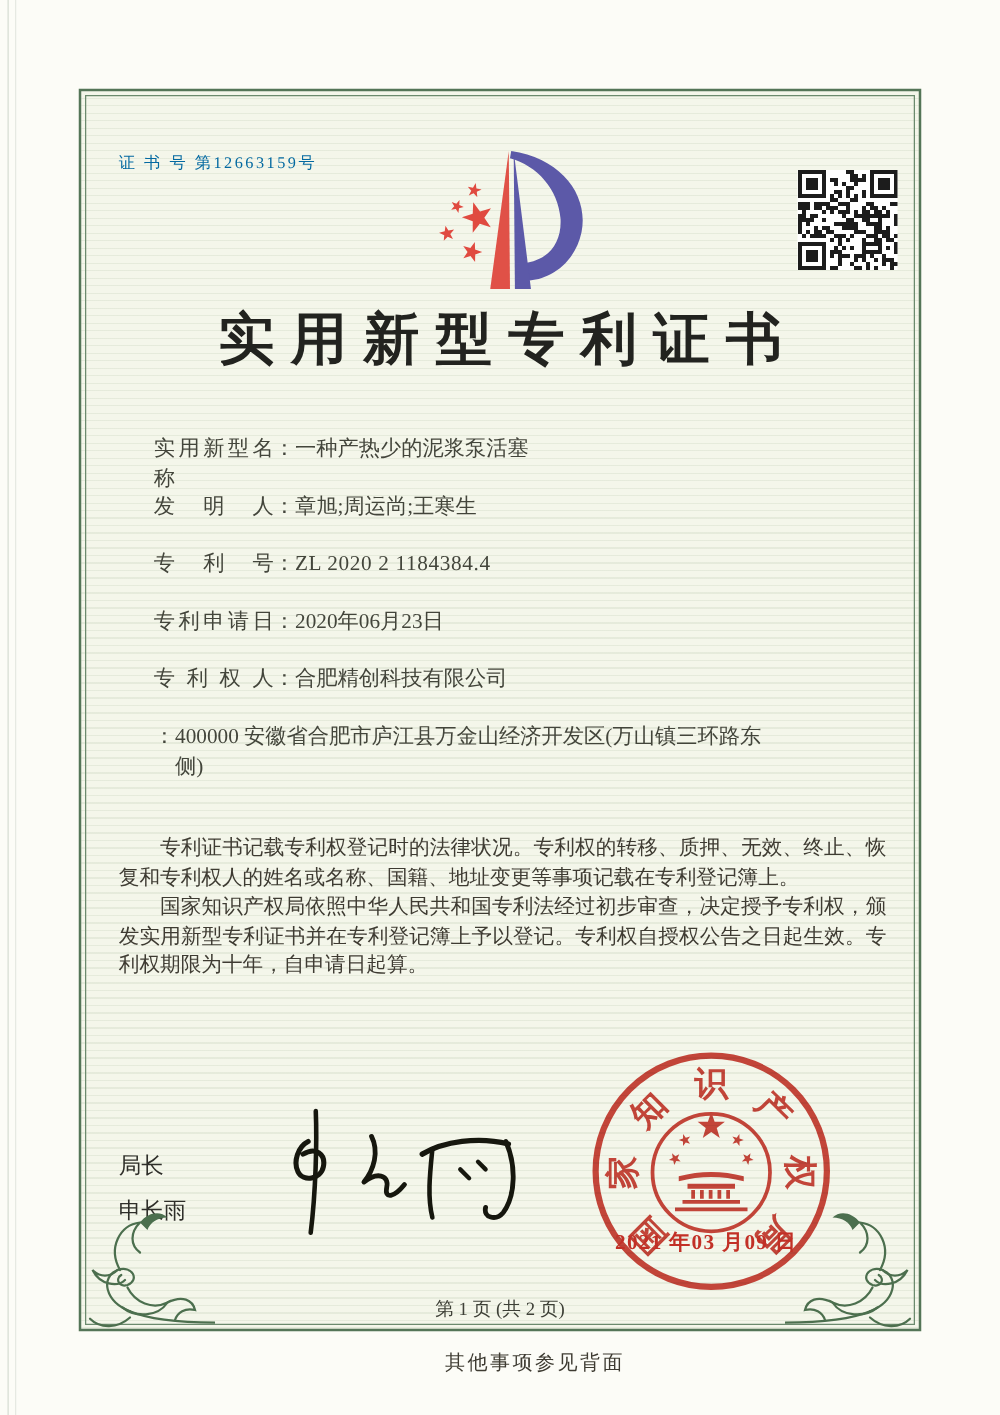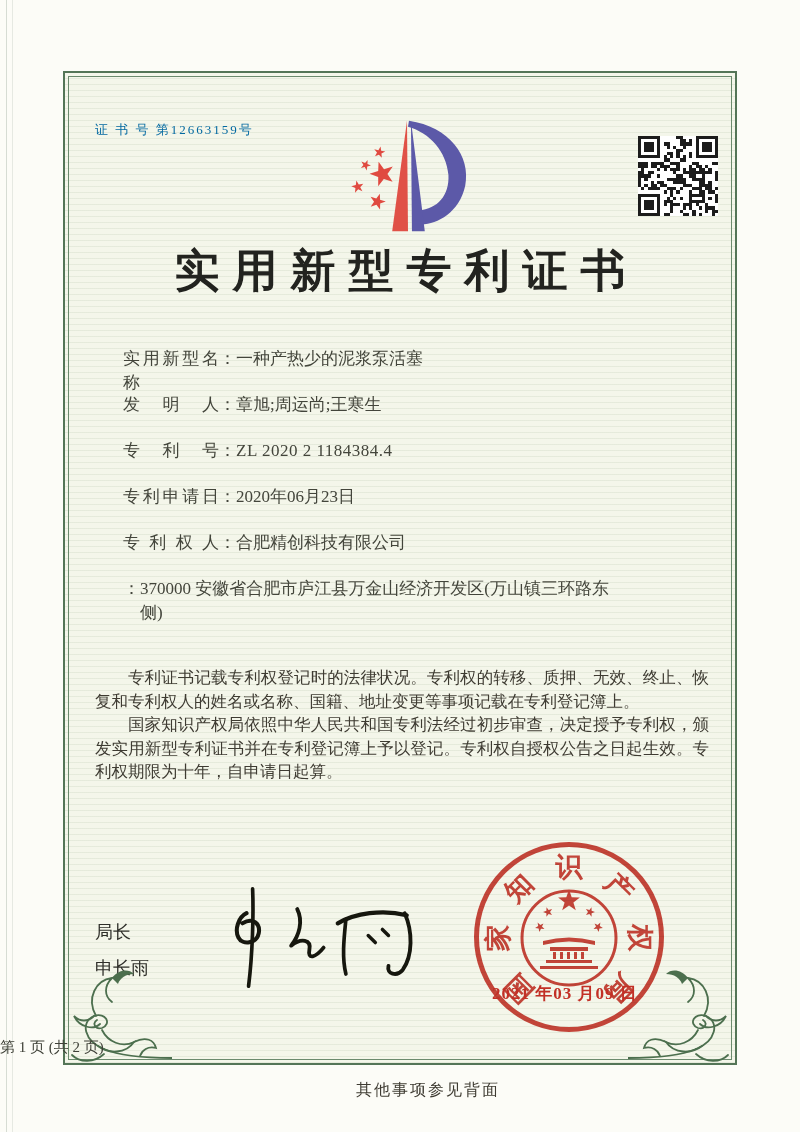--- a/index.html
+++ b/index.html
@@ -47,21 +47,21 @@
   .mono-ish{letter-spacing:.5px;}
   .body-text{
     position:absolute;left:95px;top:666px;width:614px;
     font-size:16.5px;line-height:23.5px;color:#3e3b32;text-align:justify;
   }
   .body-text p{margin:0;text-indent:2em;}
   .officer{position:absolute;left:95px;top:914px;font-size:18px;color:#2e2e29;line-height:36px;}
   .signature{position:absolute;left:208px;top:882px;width:218px;height:108px;mix-blend-mode:multiply;}
   .seal{position:absolute;left:470px;top:838px;width:198px;height:198px;mix-blend-mode:multiply;opacity:.92;}
   .seal-date{position:absolute;left:492px;top:982px;font-size:17px;color:#c23026;letter-spacing:1px;font-weight:600;}
-  .page-num{position:absolute;left:0;top:1038px;width:800px;font-size:15px;color:#3e4037;}
+  .page-num{position:absolute;left:0;top:1038px;width:800px;text-align:center;font-size:15px;color:#3e4037;}
   .back-note{position:absolute;left:0;top:1080px;width:776px;text-align:center;font-size:16px;color:#3e3b32;letter-spacing:2px;padding-left:40px;}
   .flourish{position:absolute;width:122px;height:98px;}
   .fl-left{left:50px;top:970px;}
   .fl-right{left:628px;top:970px;transform:scaleX(-1);}
 </style>
 </head>
 <body>
 
 <div class="page">
 
@@ -334,21 +334,21 @@
       <span class="colon">：</span>
       <span class="val">2020年06月23日</span>
   </div>
   <div class="row r4">
     <span class="lbl">专利权人</span>
       <span class="colon">：</span>
       <span class="val">合肥精创科技有限公司</span>
   </div>
   <div class="row r5">
       <span class="colon">：</span>
-      <span class="val">370000 安徽省合肥市庐江县万金山经济开发区(万山镇三环路东侧)</span>
+      <span class="val">400000 安徽省合肥市庐江县万金山经济开发区(万山镇三环路东侧)</span>
   </div>
 
 
   <div class="body-text">
     <p>专利证书记载专利权登记时的法律状况。专利权的转移、质押、无效、终止、恢复和专利权人的姓名或名称、国籍、地址变更等事项记载在专利登记簿上。</p>
     <p>国家知识产权局依照中华人民共和国专利法经过初步审查，决定授予专利权，颁发实用新型专利证书并在专利登记簿上予以登记。专利权自授权公告之日起生效。专利权期限为十年，自申请日起算。</p>
   </div>
 
   <div class="officer">
     <div>局长</div>

